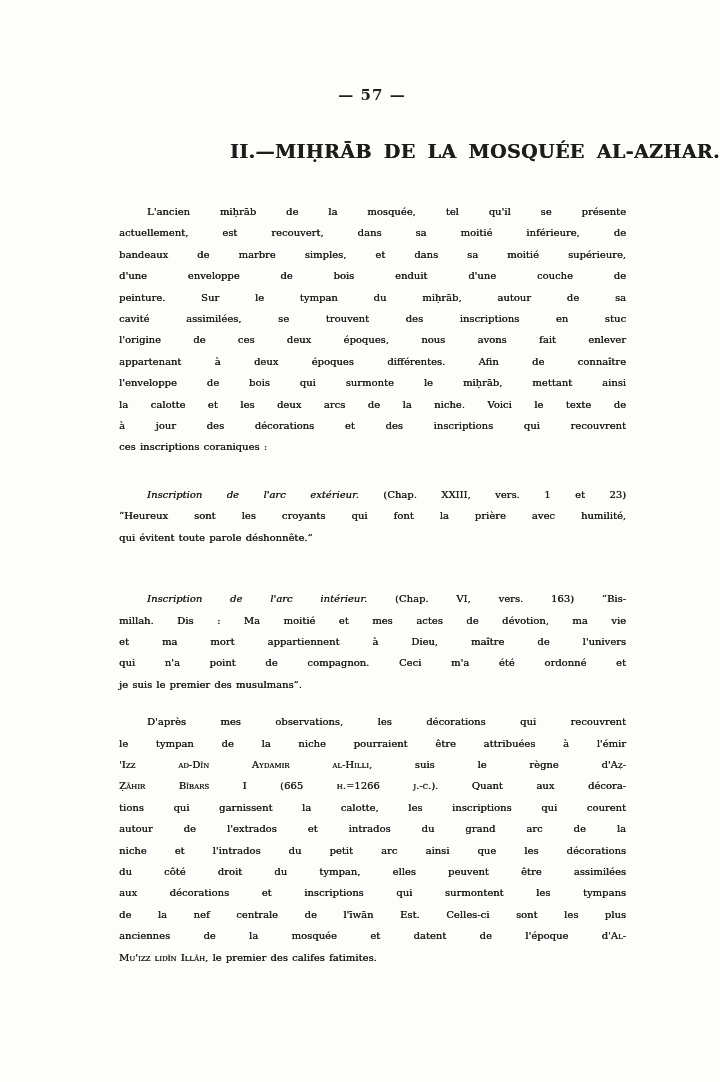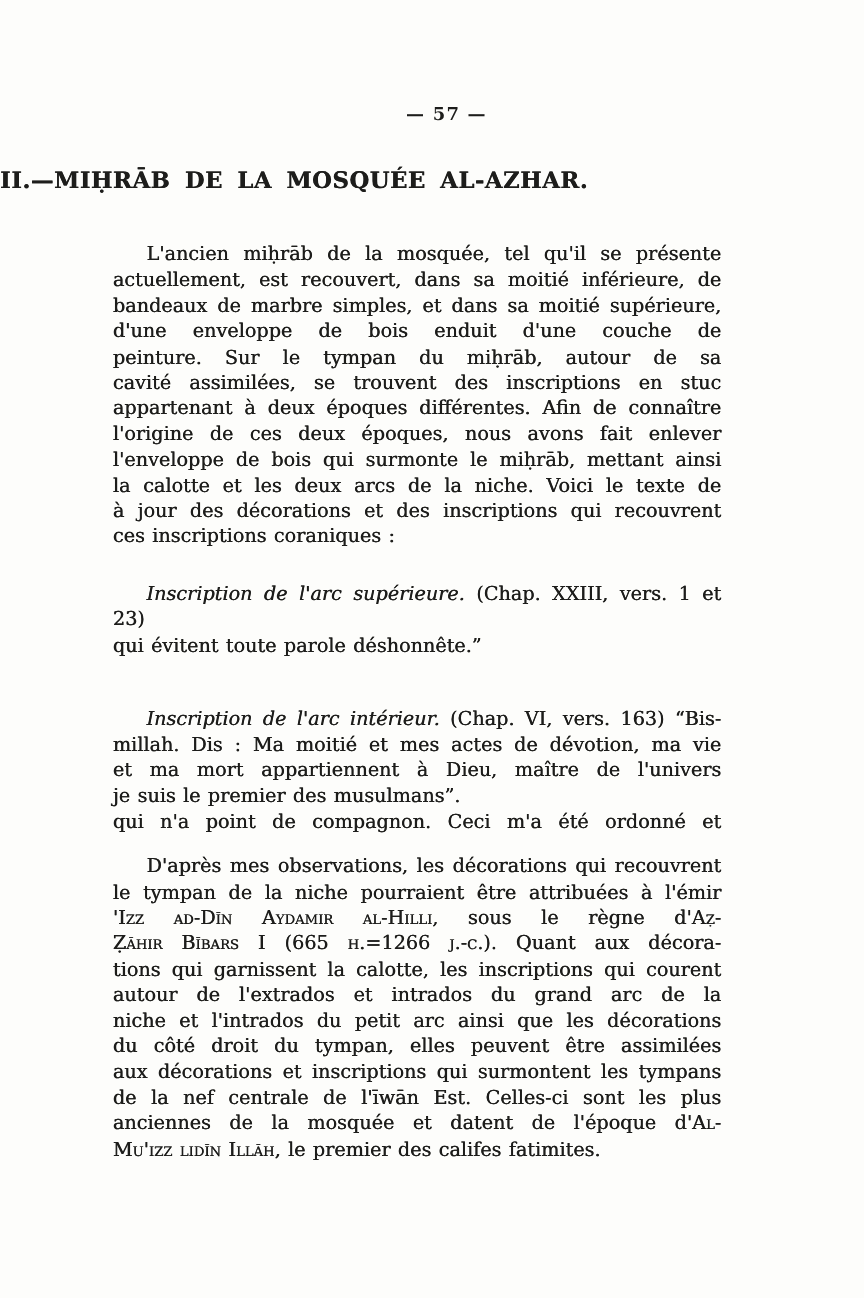--- a/index.html
+++ b/index.html
@@ -20,33 +20,33 @@
     text-align: center;
     font-size: 15px;
     font-weight: bold;
     letter-spacing: 1px;
   }
   .page-title {
     position: absolute;
     top: 140px;
     left: 0;
     width: 100%;
-    text-align: left;
+    text-align: right;
     font-size: 19px;
     font-weight: bold;
     letter-spacing: 0.4px;
     word-spacing: 5px;
     text-shadow: 0.3px 0 0 currentColor;
   }
   .text-body {
     position: absolute;
     top: 201px;
-    left: 94px;
+    left: 119px;
     width: 507px;
-    font-size: 16px;
+    font-size: 10px;
     line-height: 21.4px;
     text-shadow: 0.3px 0 0 currentColor;
     word-spacing: 1px;
   }
   .para { margin: 0; }
   .para-arc-exterieur { margin-top: 26px; }
   .para-arc-interieur { margin-top: 40px; }
   .para-attribution   { margin-top: 16px; }
   .line {
     text-align: justify;
@@ -64,42 +64,43 @@
   <div class="page-number">— 57 —</div>
   <div class="page-title">II.—MIḤRĀB DE LA MOSQUÉE AL-AZHAR.</div>
   <div class="text-body">
       <div class="para para-intro">
         <div class="line indent"><span>L'ancien miḥrāb de la mosquée, tel qu'il se présente</span></div>
         <div class="line"><span>actuellement, est recouvert, dans sa moitié inférieure, de</span></div>
         <div class="line"><span>bandeaux de marbre simples, et dans sa moitié supérieure,</span></div>
         <div class="line"><span>d'une enveloppe de bois enduit d'une couche de</span></div>
         <div class="line"><span>peinture. Sur le tympan du miḥrāb, autour de sa</span></div>
         <div class="line"><span>cavité assimilées, se trouvent des inscriptions en stuc</span></div>
+        <div class="line"><span>l'origine de ces deux époques, nous avons fait enlever</span></div>
         <div class="line"><span>appartenant à deux époques différentes. Afin de connaître</span></div>
-        <div class="line"><span>l'origine de ces deux époques, nous avons fait enlever</span></div>
         <div class="line"><span>l'enveloppe de bois qui surmonte le miḥrāb, mettant ainsi</span></div>
         <div class="line"><span>la calotte et les deux arcs de la niche. Voici le texte de</span></div>
         <div class="line"><span>à jour des décorations et des inscriptions qui recouvrent</span></div>
         <div class="line last"><span>ces inscriptions coraniques :</span></div>
       </div>
       <div class="para para-arc-exterieur">
-        <div class="line indent"><span class="i">Inscription de l'arc supérieure.</span><span> (Chap. XXIII, vers. 1 et 23)</span></div>
+        <div class="line indent"><span class="i">Inscription de l'arc extérieur.</span><span> (Chap. XXIII, vers. 1 et 23)</span></div>
+        <div class="line"><span>“Heureux sont les croyants qui font la prière avec humilité,</span></div>
         <div class="line last"><span>qui évitent toute parole déshonnête.”</span></div>
       </div>
       <div class="para para-arc-interieur">
         <div class="line indent"><span class="i">Inscription de l'arc intérieur.</span><span> (Chap. VI, vers. 163) “Bis-</span></div>
         <div class="line"><span>millah. Dis : Ma moitié et mes actes de dévotion, ma vie</span></div>
         <div class="line"><span>et ma mort appartiennent à Dieu, maître de l'univers</span></div>
+        <div class="line"><span>qui n'a point de compagnon. Ceci m'a été ordonné et</span></div>
         <div class="line last"><span>je suis le premier des musulmans”.</span></div>
-        <div class="line"><span>qui n'a point de compagnon. Ceci m'a été ordonné et</span></div>
       </div>
       <div class="para para-attribution">
         <div class="line indent"><span>D'après mes observations, les décorations qui recouvrent</span></div>
         <div class="line"><span>le tympan de la niche pourraient être attribuées à l'émir</span></div>
-        <div class="line"><span class="sc">'Izz ad-Dīn Aydamir al-Hilli</span><span>, sous le règne d'</span><span class="sc">Aẓ-</span></div>
+        <div class="line"><span class="sc">'Izz ad-Dīn Aydamir al-Hilli</span><span>, suis le règne d'</span><span class="sc">Aẓ-</span></div>
         <div class="line"><span class="sc">Ẓāhir Bībars</span><span> I (665 </span><span class="sc">h.</span><span>=1266 </span><span class="sc">j.-c.</span><span>). Quant aux décora-</span></div>
         <div class="line"><span>tions qui garnissent la calotte, les inscriptions qui courent</span></div>
         <div class="line"><span>autour de l'extrados et intrados du grand arc de la</span></div>
         <div class="line"><span>niche et l'intrados du petit arc ainsi que les décorations</span></div>
         <div class="line"><span>du côté droit du tympan, elles peuvent être assimilées</span></div>
         <div class="line"><span>aux décorations et inscriptions qui surmontent les tympans</span></div>
         <div class="line"><span>de la nef centrale de l'īwān Est. Celles-ci sont les plus</span></div>
         <div class="line"><span>anciennes de la mosquée et datent de l'époque d'</span><span class="sc">Al-</span></div>
         <div class="line last"><span class="sc">Mu'izz lidīn Illāh</span><span>, le premier des califes fatimites.</span></div>
       </div>

